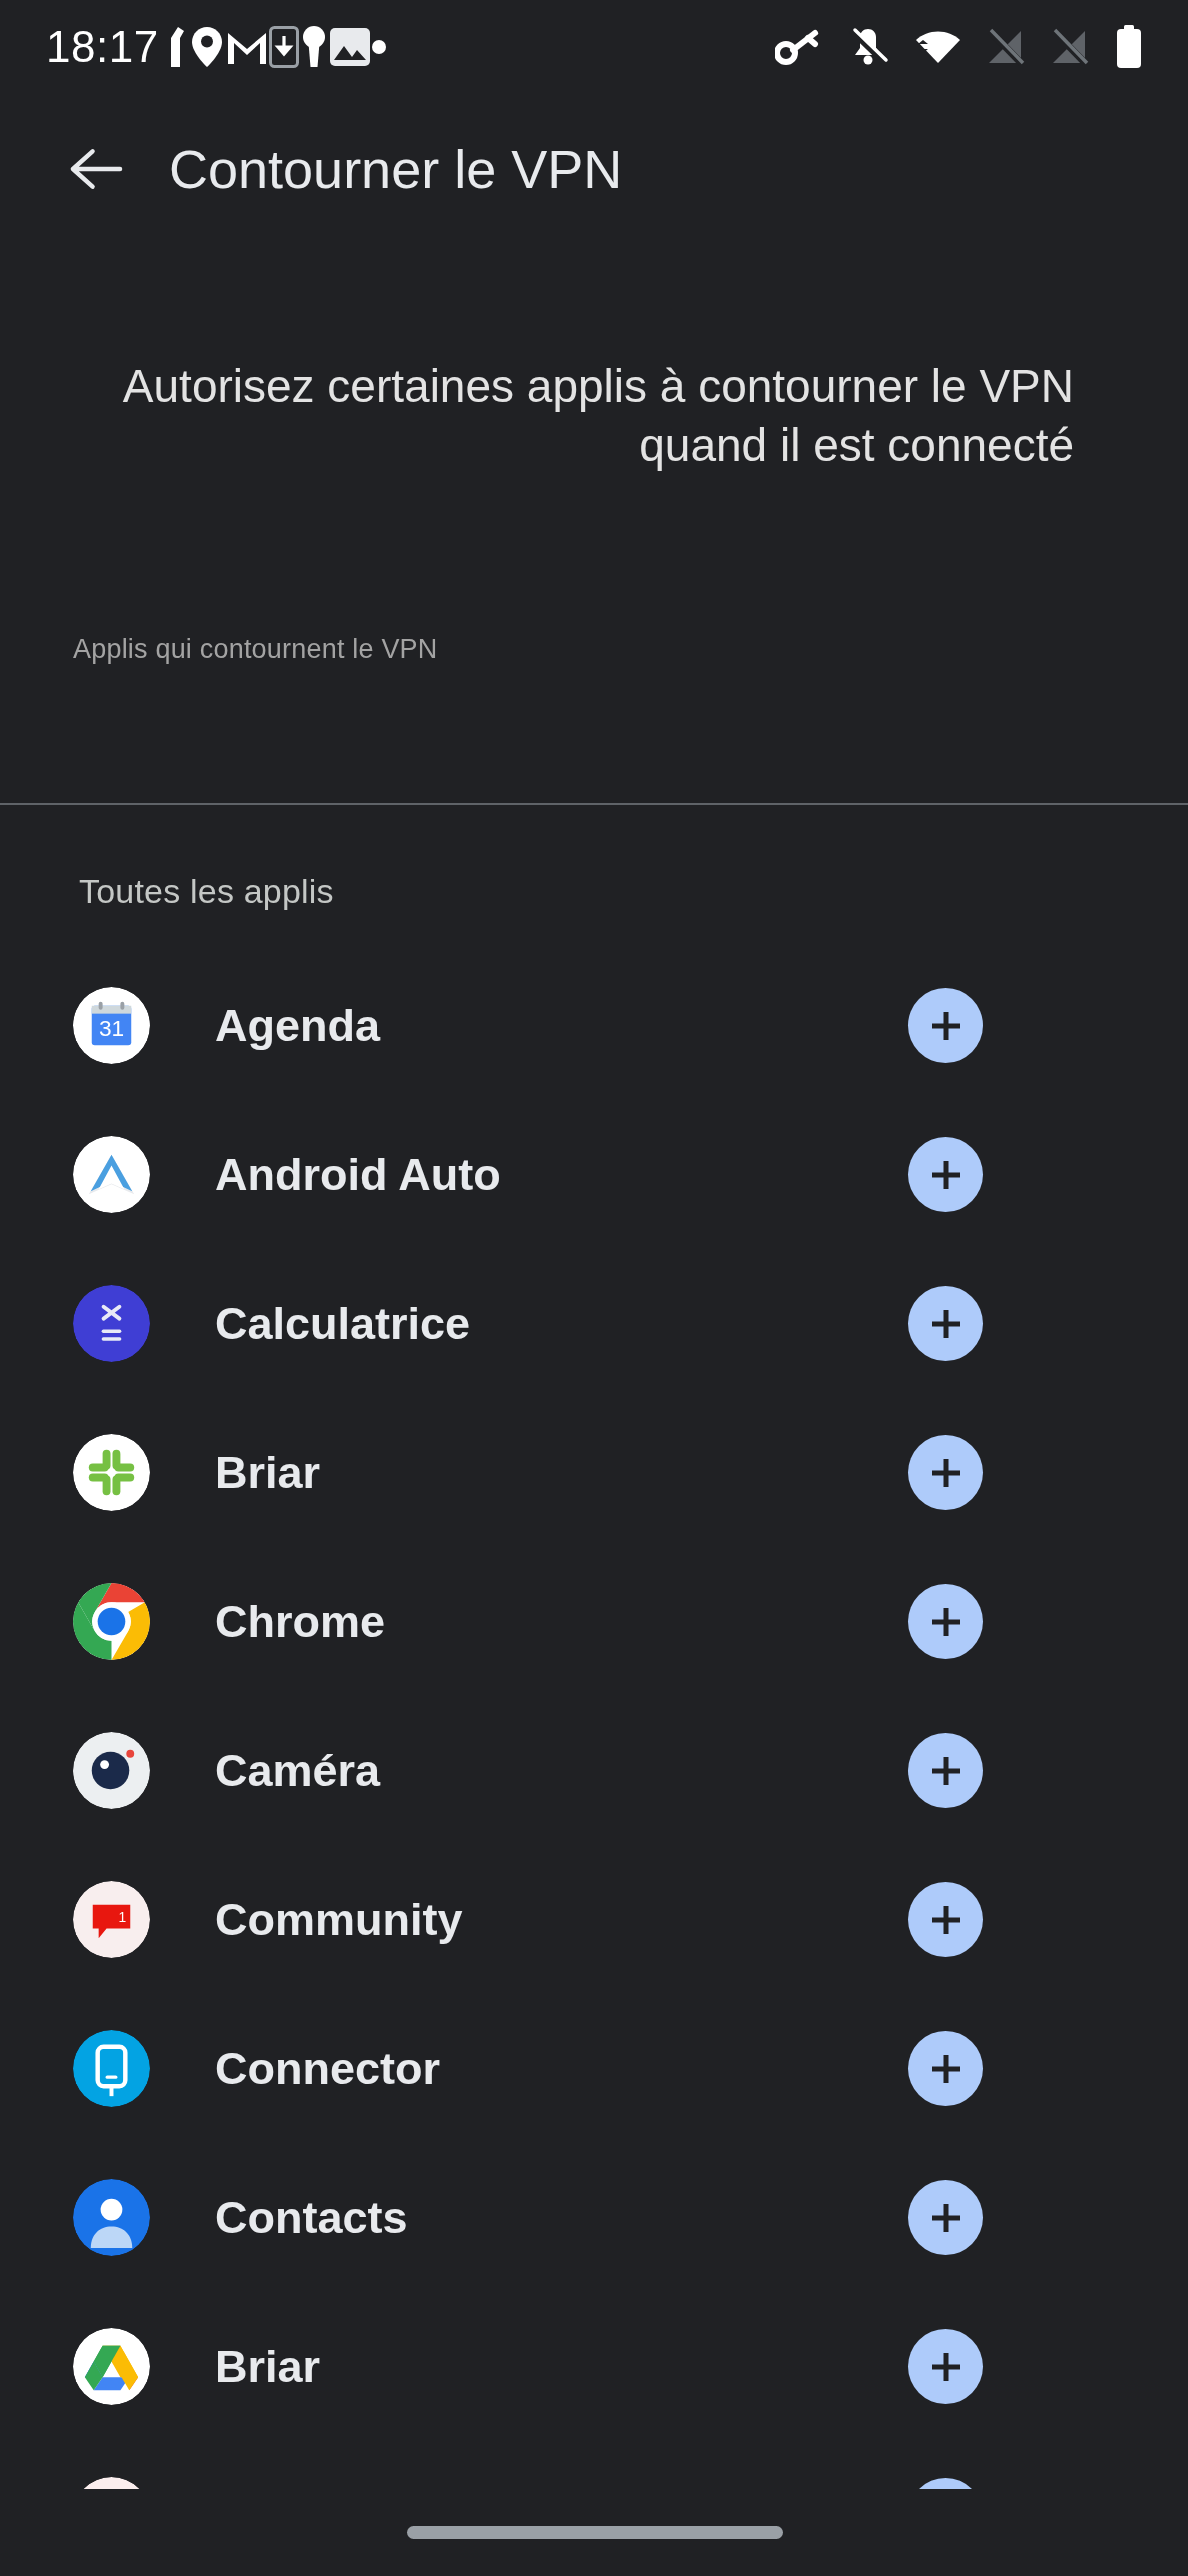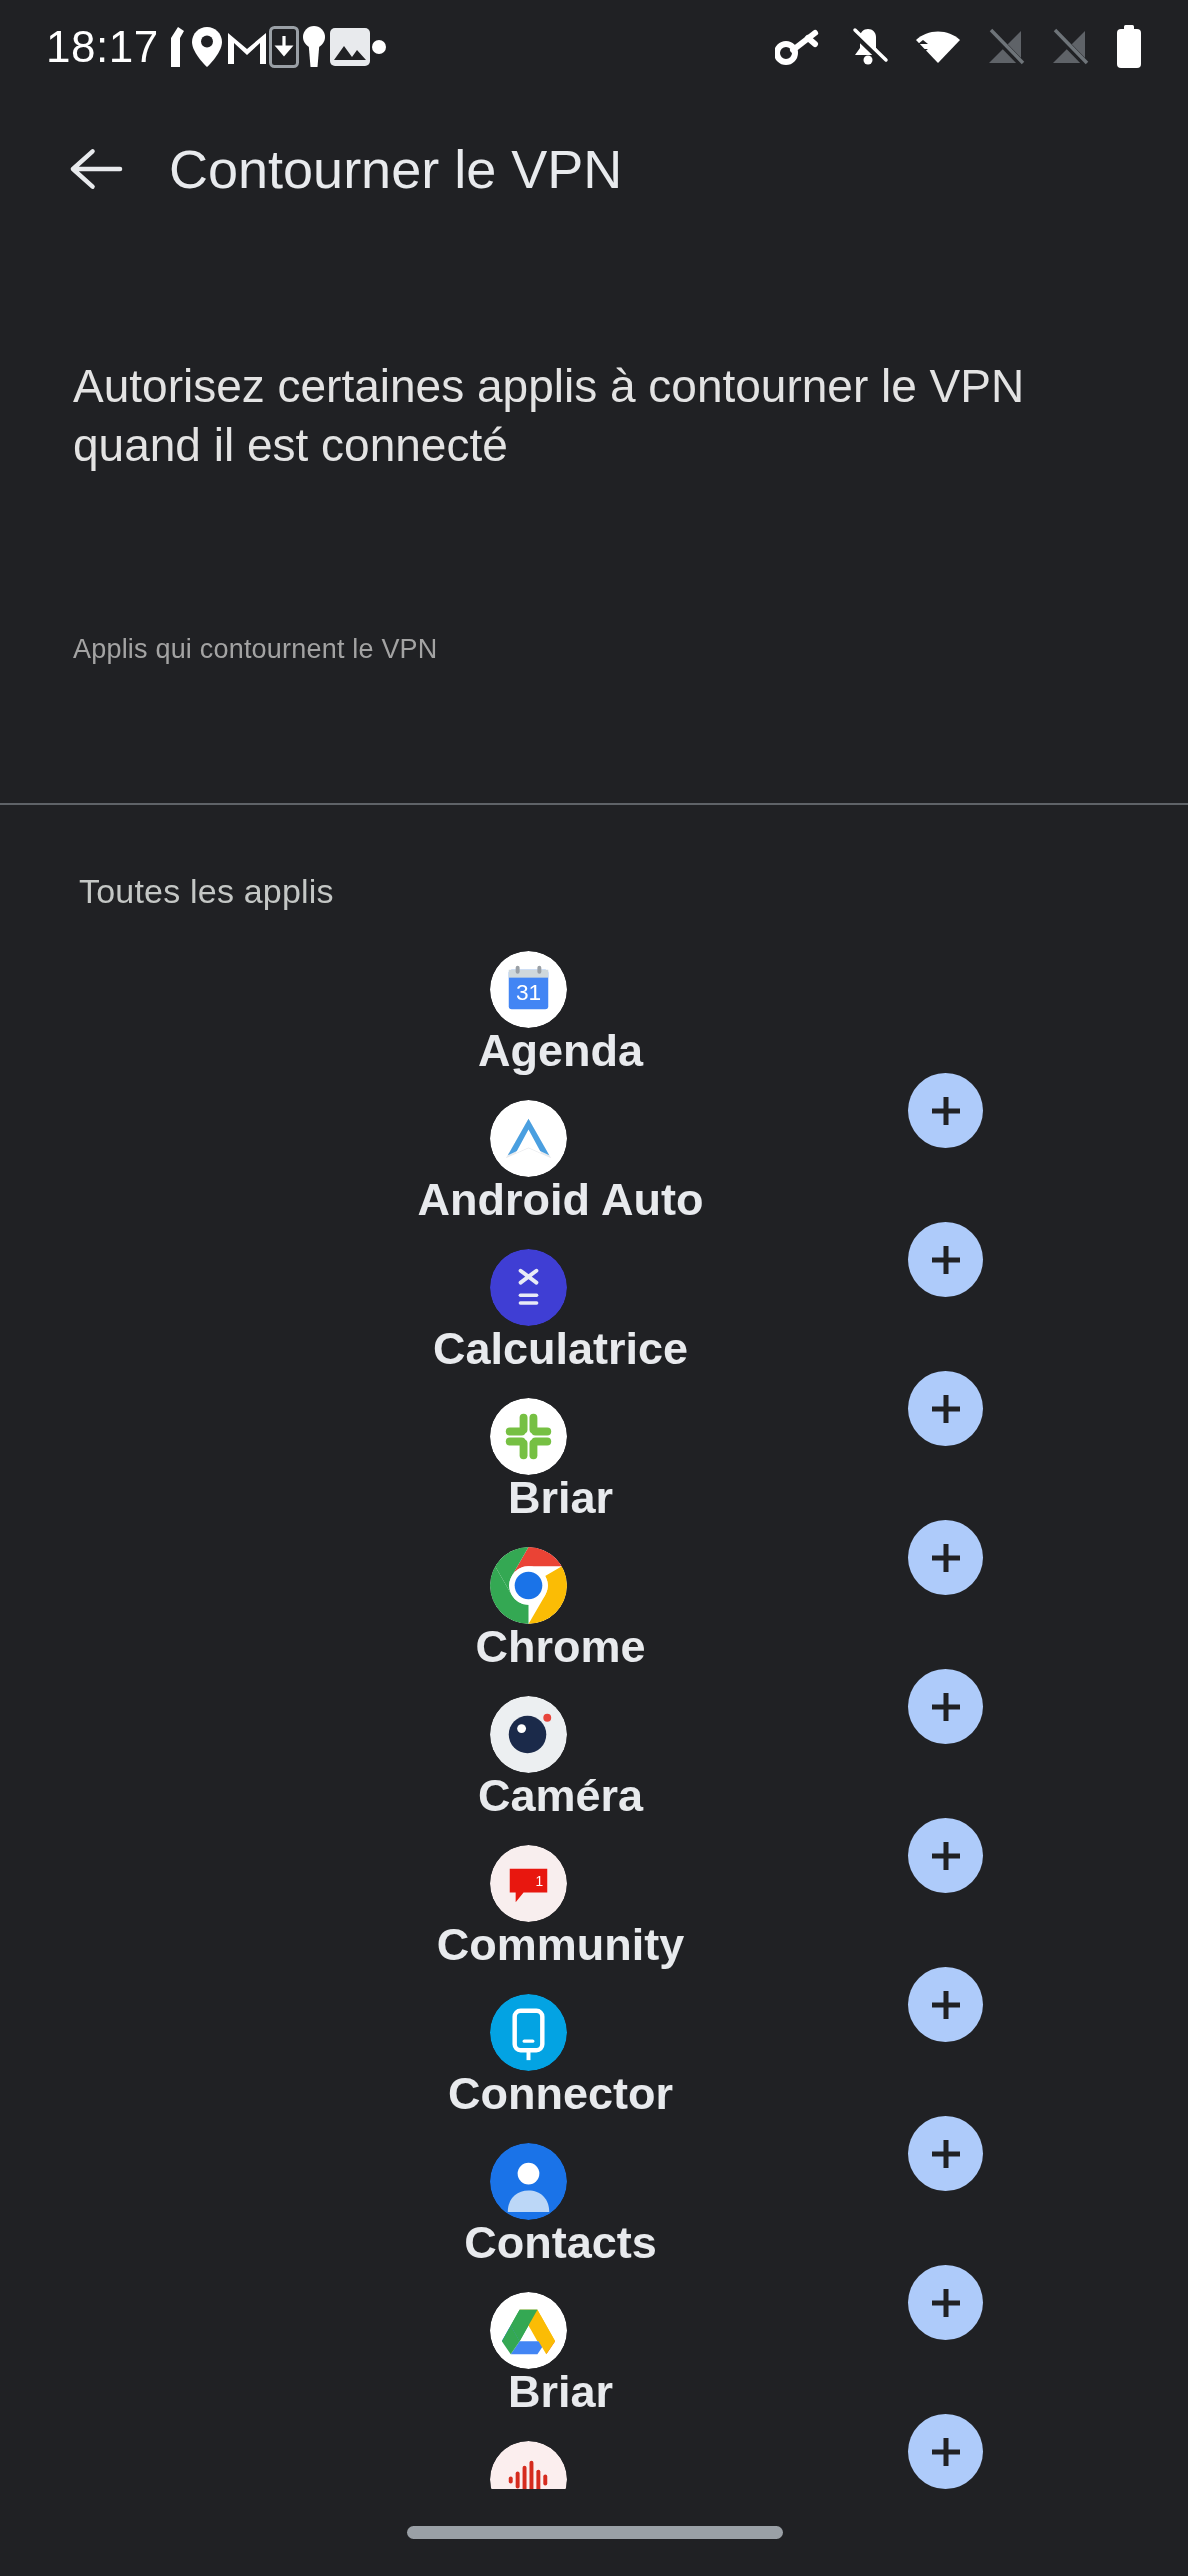--- a/index.html
+++ b/index.html
@@ -73,20 +73,21 @@
     white-space: nowrap;
     line-height: 1;
   }
 
   
   .desc-block {
     position: absolute;
     top: 357px; left: 0;
     width: 1189px;
     padding: 0 73px 0 73px;
+    text-align: right;
   }
   .desc-text {
     color: #e3e3e3;
     font-size: 46px;
     line-height: 1.28;
     font-weight: 400;
     max-width: 1001px;
   }
 
   .bypass-header {
@@ -123,21 +124,20 @@
   }
 
   .app-row {
     position: relative;
     width: 1042px;
     height: 149px;
     display: flex;
     align-items: center;
     padding: 0 59px 0 73px;
     cursor: pointer;
-    flex-direction: column;
   }
 
   .app-icon {
     width: 77px; height: 77px;
     flex: 0 0 auto;
     border-radius: 50%;
     overflow: hidden;
     position: relative;
   }
   .app-name {

